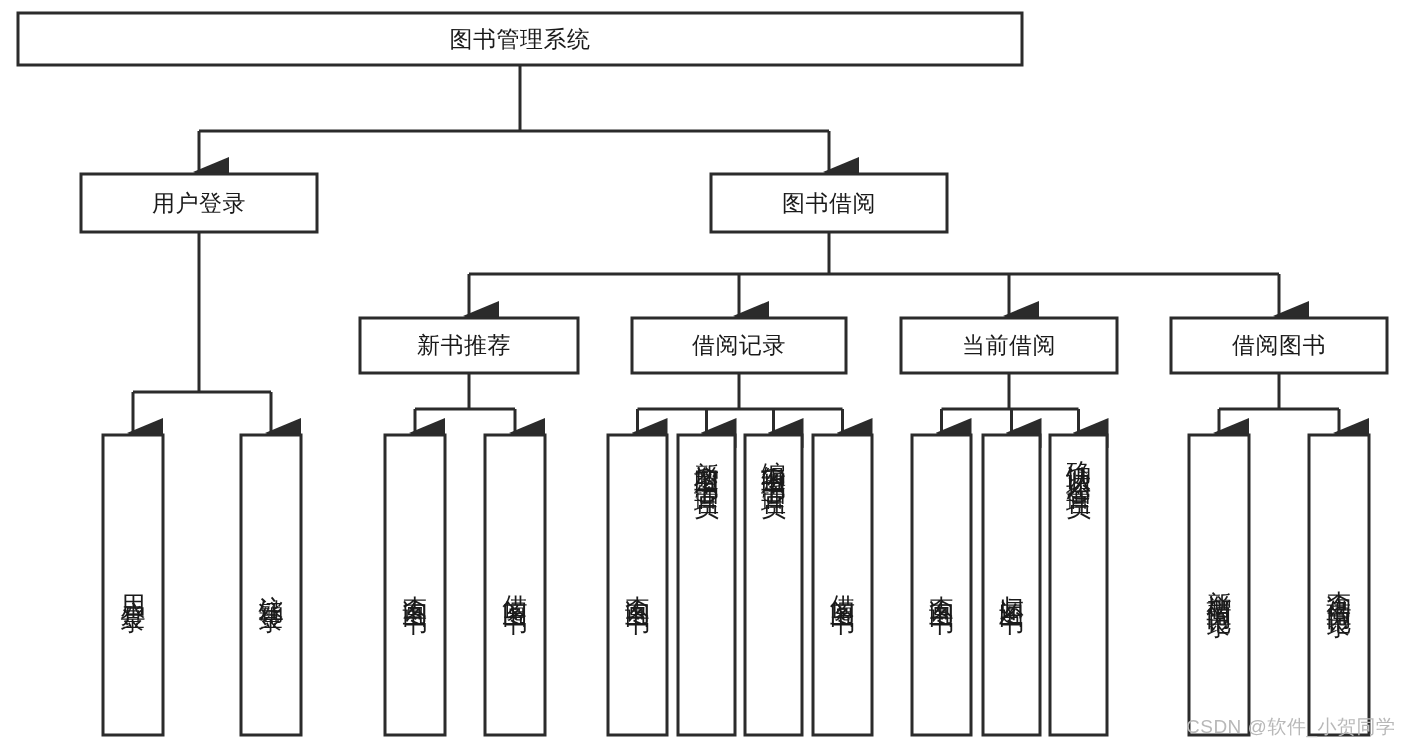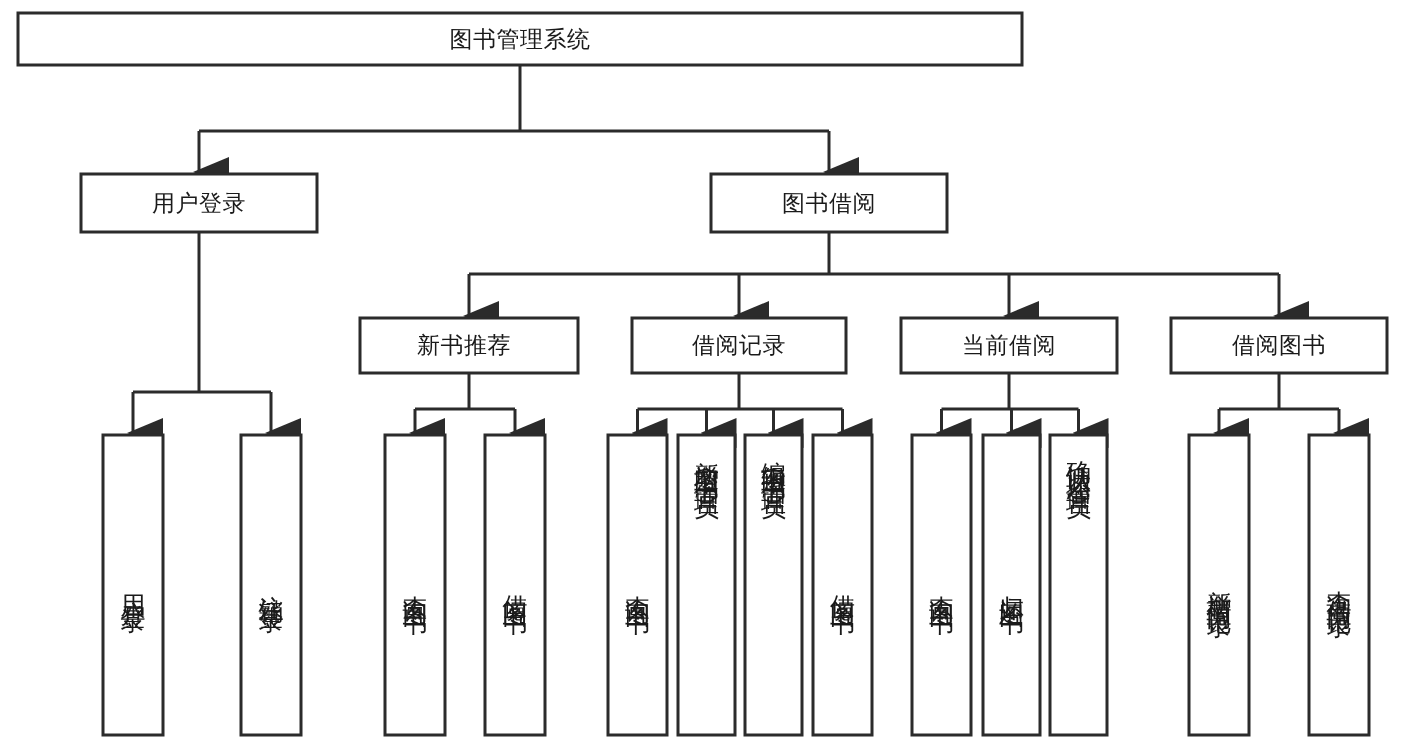--- a/index.html
+++ b/index.html
@@ -170,13 +170,14 @@
       <div class="node-label label-v top-aligned" style="left: 678px; top: 435px; width: 57px; height: 300px;">新增图书（管理员）</div>
       <div class="node-label label-v top-aligned" style="left: 745px; top: 435px; width: 57px; height: 300px;">编辑图书（管理员）</div>
       <div class="node-label label-v" style="left: 813px; top: 435px; width: 59px; height: 300px;">借阅图书</div>
       <div class="node-label label-v" style="left: 912px; top: 435px; width: 59px; height: 300px;">查询图书</div>
       <div class="node-label label-v" style="left: 983px; top: 435px; width: 57px; height: 300px;">归还图书</div>
       <div class="node-label label-v top-aligned" style="left: 1050px; top: 435px; width: 57px; height: 300px;">确认归还（管理员）</div>
       <div class="node-label label-v" style="left: 1189px; top: 435px; width: 60px; height: 300px;">新增借阅记录</div>
       <div class="node-label label-v" style="left: 1309px; top: 435px; width: 60px; height: 300px;">查询借阅记录</div>
     </div>
 
+  <div class="watermark">CSDN @软件_小贺同学</div>
 </div>
 
 </body></html>

